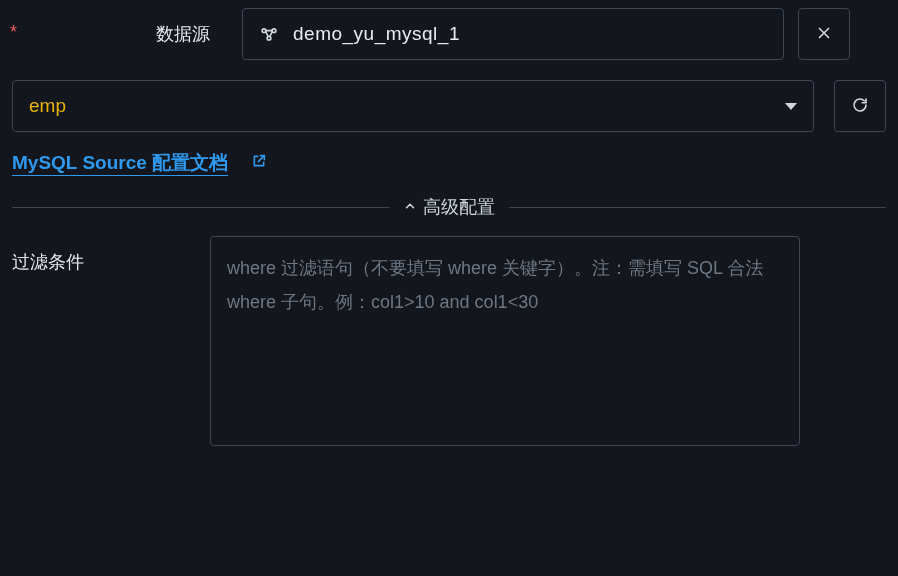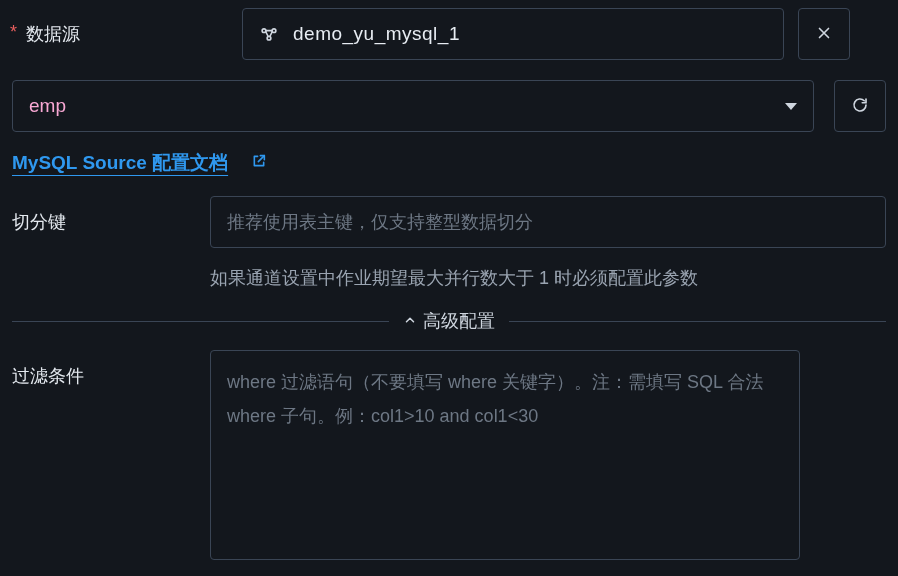--- a/index.html
+++ b/index.html
@@ -28,21 +28,21 @@
     color: #e4e9ef;
     position: relative;
   }
   .label.required::before {
     content: "*";
     color: #e75e5e;
     margin-right: 4px;
     position: absolute;
     left: -2px;
   }
-  .label.required { padding-left: 14px; }
+  .label.required { padding-left: 14px; text-align: right; }
   .field {
     flex: 1;
     min-width: 0;
   }
   .ds-wrap {
     display: flex;
     gap: 14px;
     align-items: stretch;
     margin-left: 32px;
   }
@@ -94,21 +94,21 @@
   }
   .select {
     flex: 1;
     height: 52px;
     border: 1px solid #3a4555;
     border-radius: 4px;
     display: flex;
     align-items: center;
     justify-content: space-between;
     padding: 0 16px;
-    color: #f9a8d4;
+    color: #eab308;
     font-size: 19px;
     cursor: pointer;
     text-align: right;
   }
   .caret {
     width: 0; height: 0;
     border-left: 6px solid transparent;
     border-right: 6px solid transparent;
     border-top: 7px solid #cfd6df;
   }
@@ -242,27 +242,20 @@
               <path d="M14 4h6v6"></path>
               <path d="M20 4l-9 9"></path>
               <path d="M19 14v5H5V5h5"></path>
             </svg>
           </span>
         </a>
       </div>
     </div>
   </div>
 
-  <div class="row">
-    <div class="label">切分键</div>
-    <div class="field">
-      <input class="text-input" type="text" placeholder="推荐使用表主键，仅支持整型数据切分" style="">
-      <div class="hint">如果通道设置中作业期望最大并行数大于 1 时必须配置此参数</div>
-    </div>
-  </div>
 
   <div class="divider">
     <div class="divider-label">
       <span>
         <svg viewBox="0 0 24 24" fill="none" stroke="#cfd6df" stroke-width="2.6" stroke-linecap="round" stroke-linejoin="round">
           <path d="M6 15l6-6 6 6"></path>
         </svg>
       </span>
       <span>高级配置</span>
     </div>

